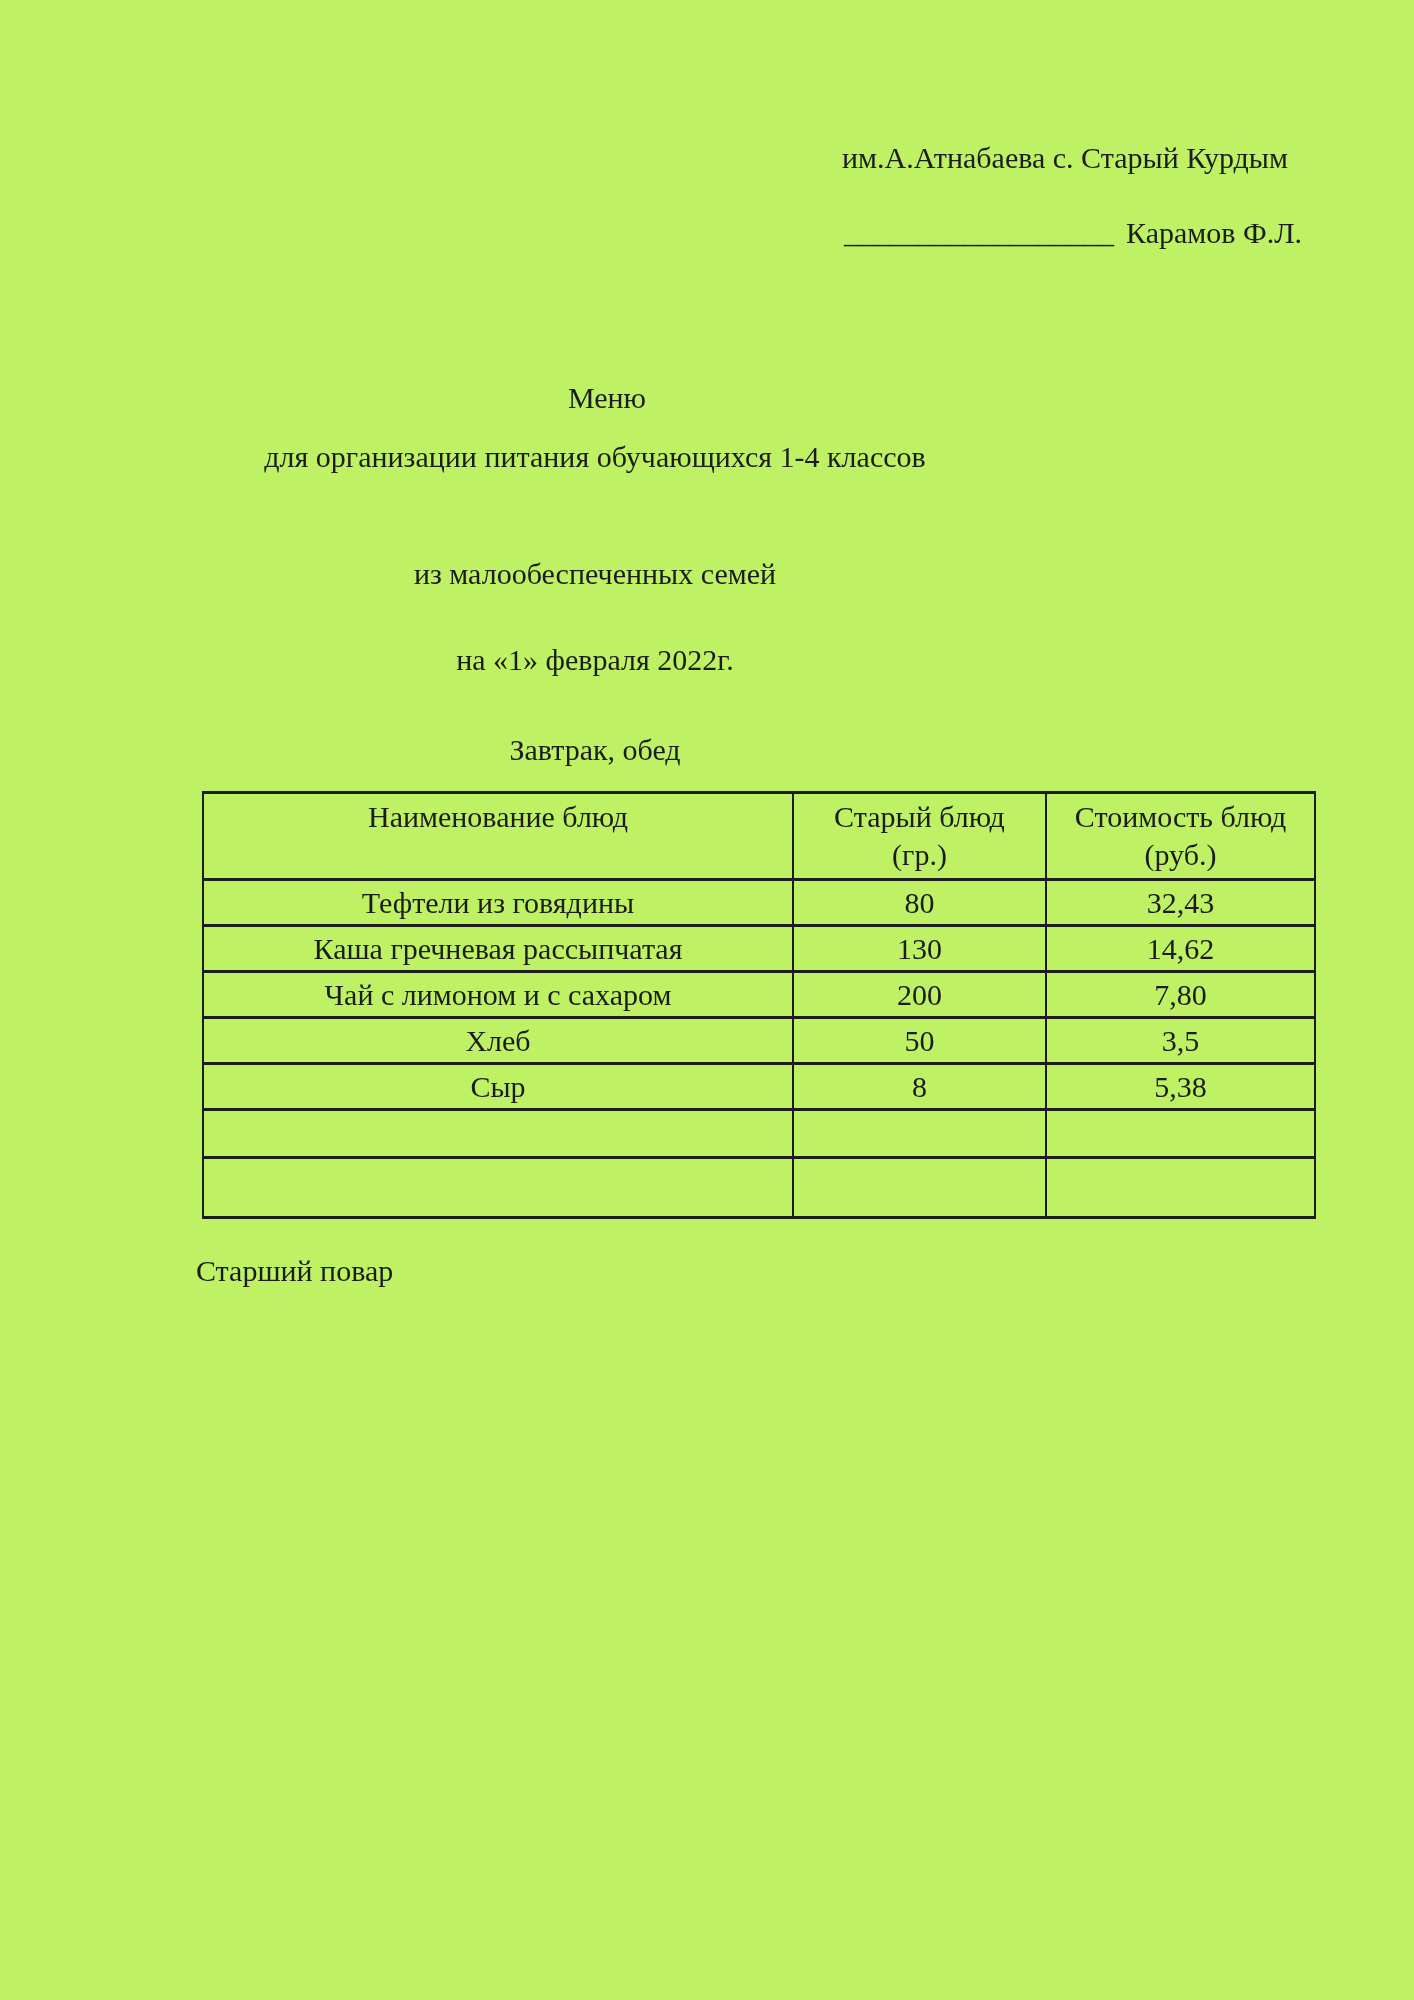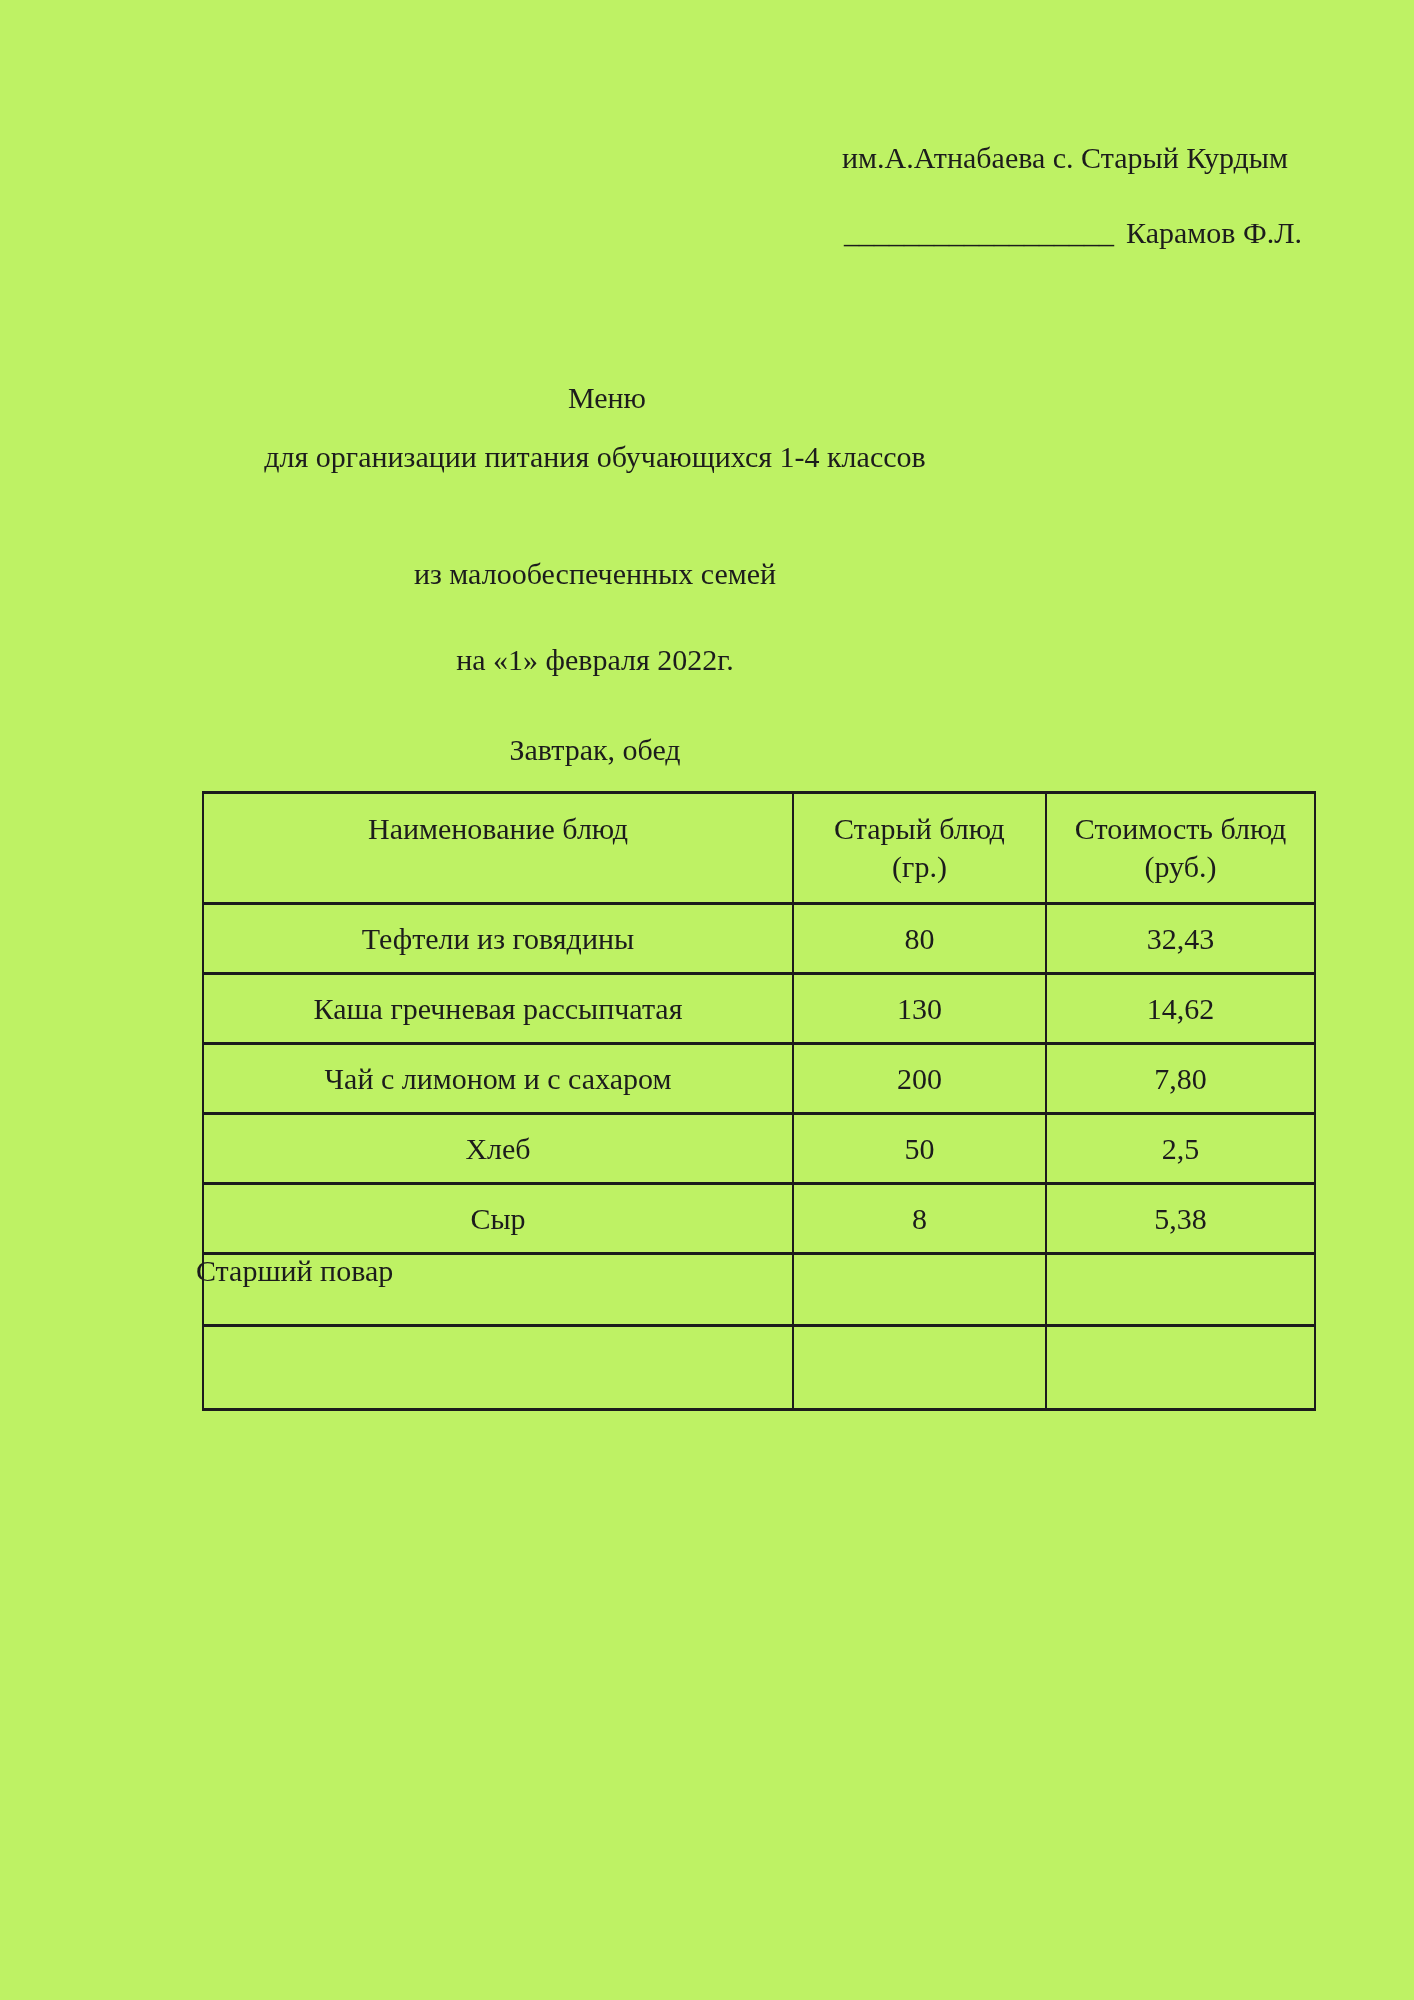--- a/index.html
+++ b/index.html
@@ -39,21 +39,21 @@
     table-layout: fixed;
     width: 1112px;
     font-size: 30px;
     color: #1c1c1c;
   }
   table.menu th, table.menu td {
     border-left: 2px solid #1c1c1c;
     border-right: 2px solid #1c1c1c;
     border-top: 3px solid #1c1c1c;
     border-bottom: 3px solid #1c1c1c;
-    padding: 16px;
+    padding: 4px;
     overflow: hidden;
     margin-left: 36px;
   }
   table.menu { border: 2px solid #1c1c1c; }
   th.hdr {
     font-weight: normal;
     vertical-align: top;
     text-align: center;
     white-space: pre-line;
     line-height: 38px;
@@ -124,21 +124,21 @@
           <td>14,62</td>
         </tr>
         <tr class="data-row">
           <td>Чай с лимоном и с сахаром</td>
           <td>200</td>
           <td>7,80</td>
         </tr>
         <tr class="data-row">
           <td>Хлеб</td>
           <td>50</td>
-          <td>2,5</td>
+          <td>3,5</td>
         </tr>
         <tr class="data-row">
           <td>Сыр</td>
           <td>8</td>
           <td>5,38</td>
         </tr>
         <tr class="data-row empty-row-1">
           <td></td>
           <td></td>
           <td></td>

